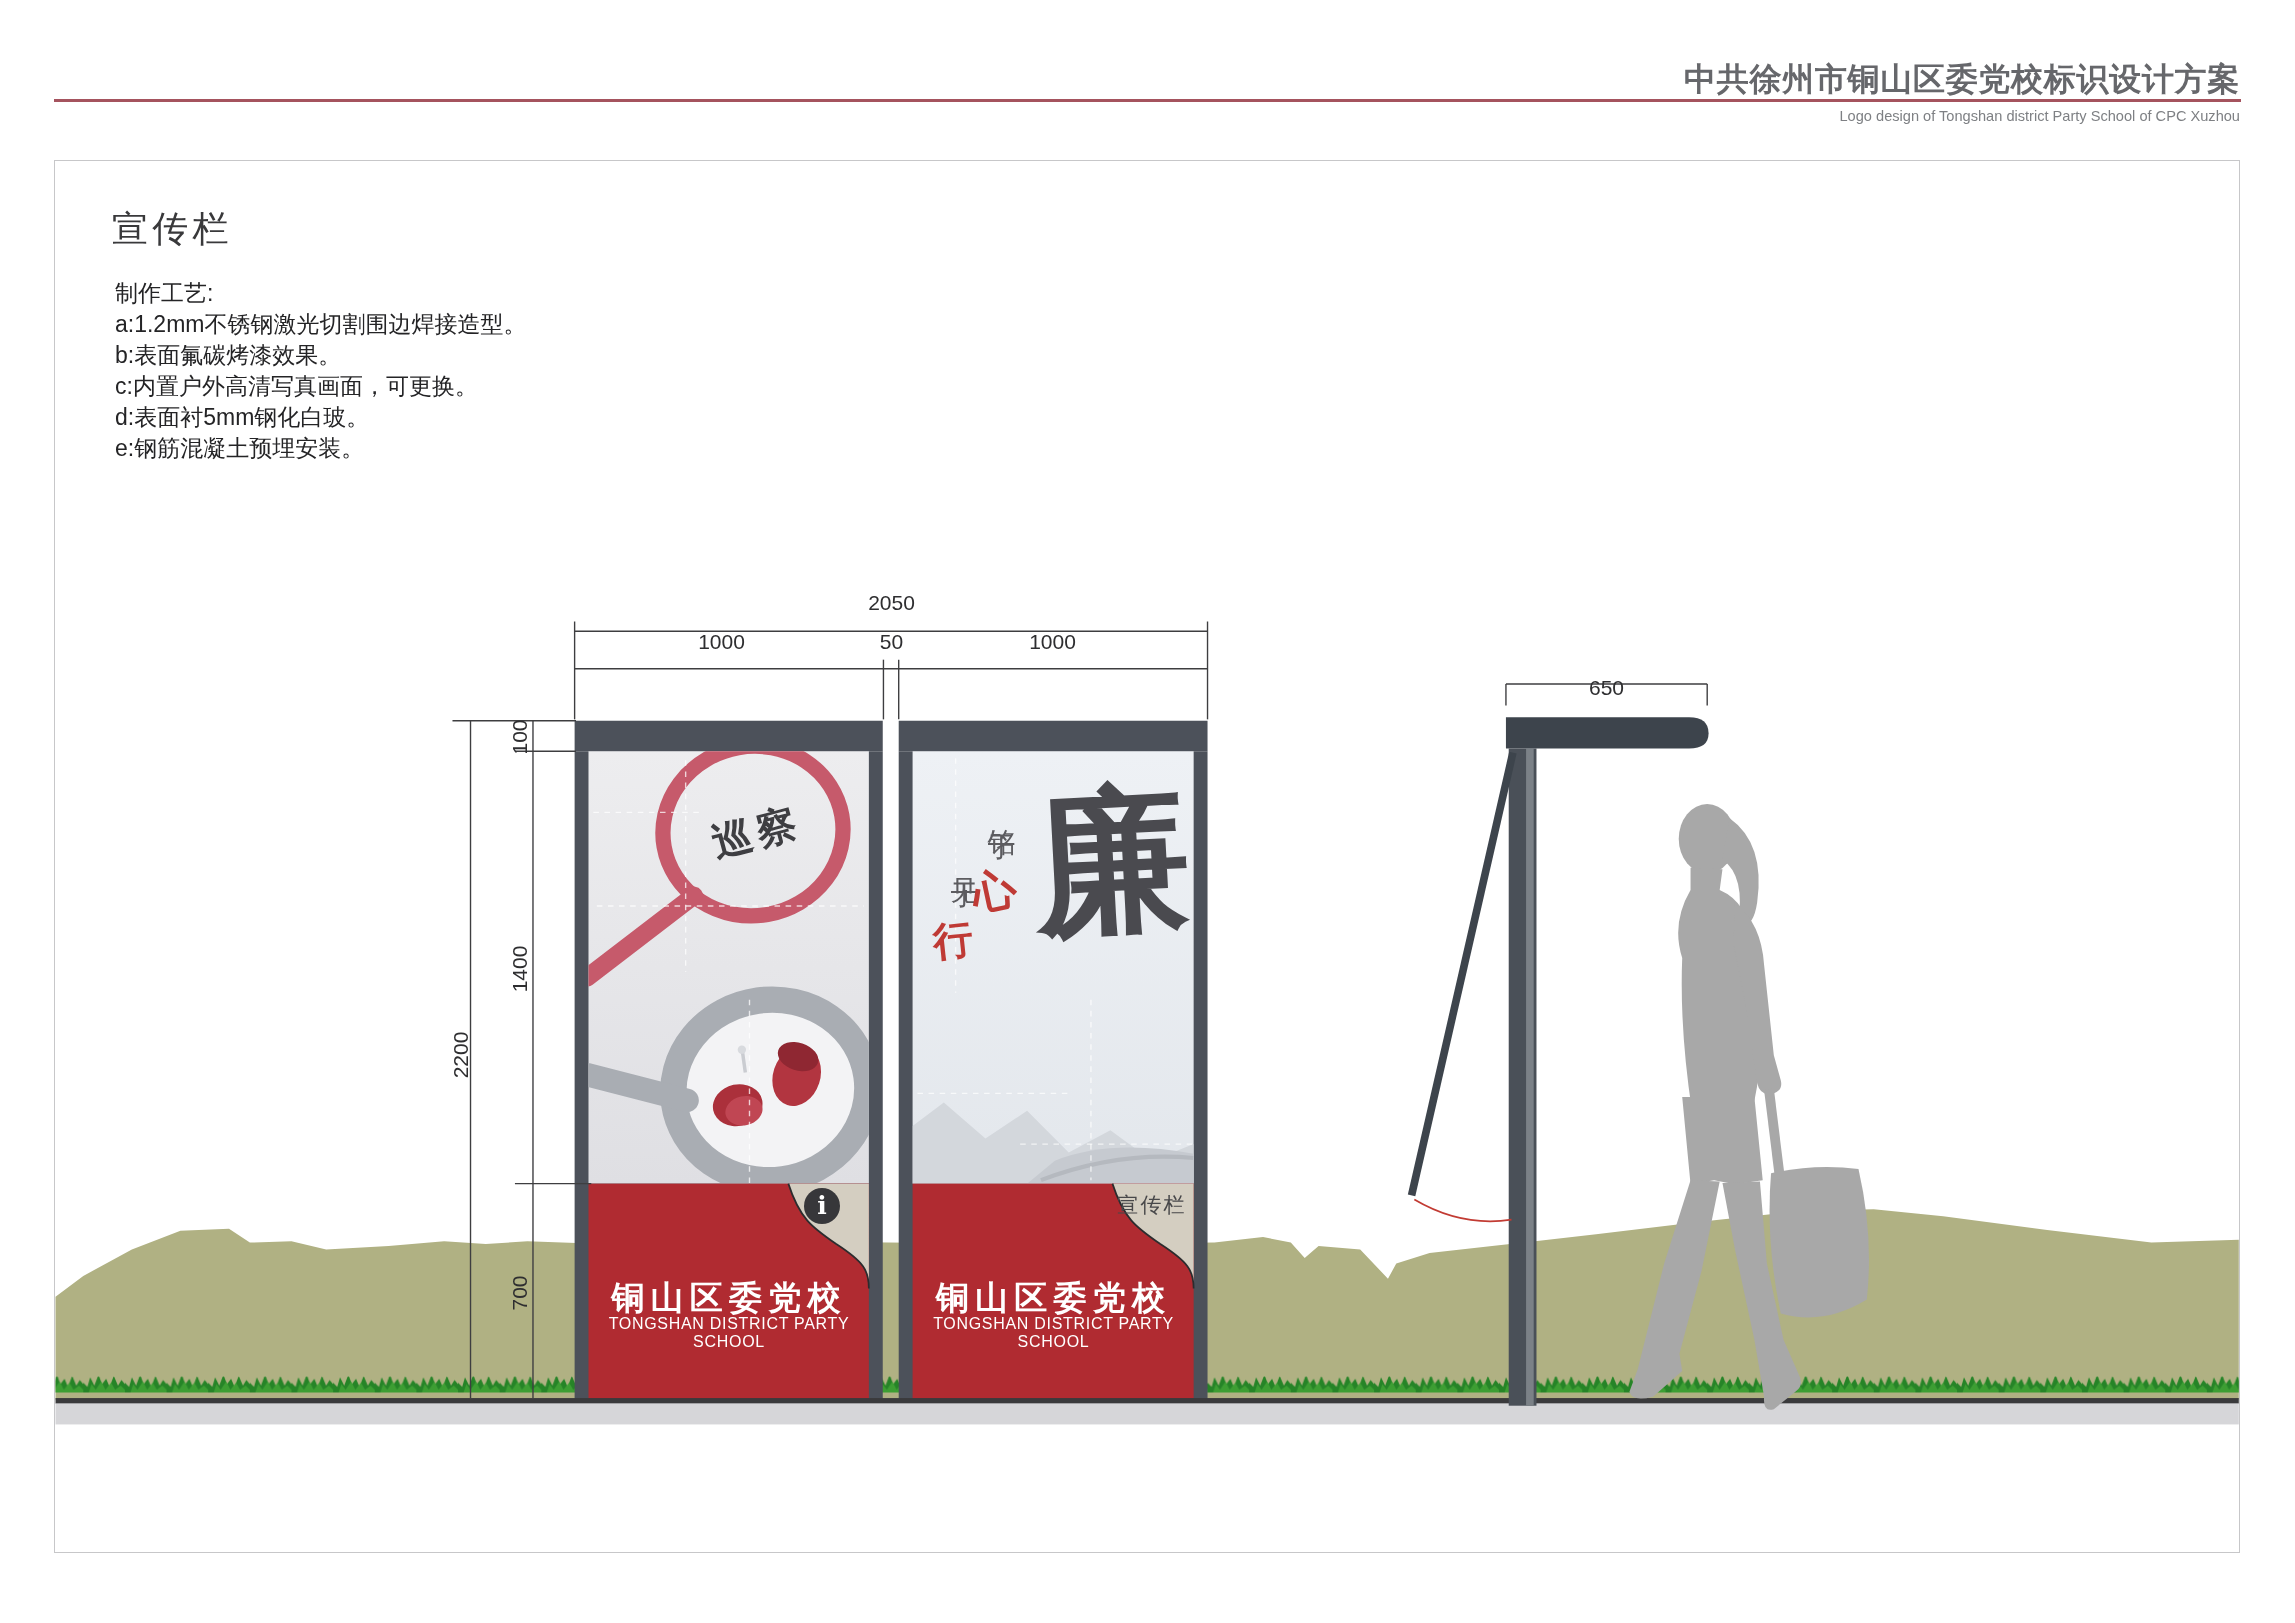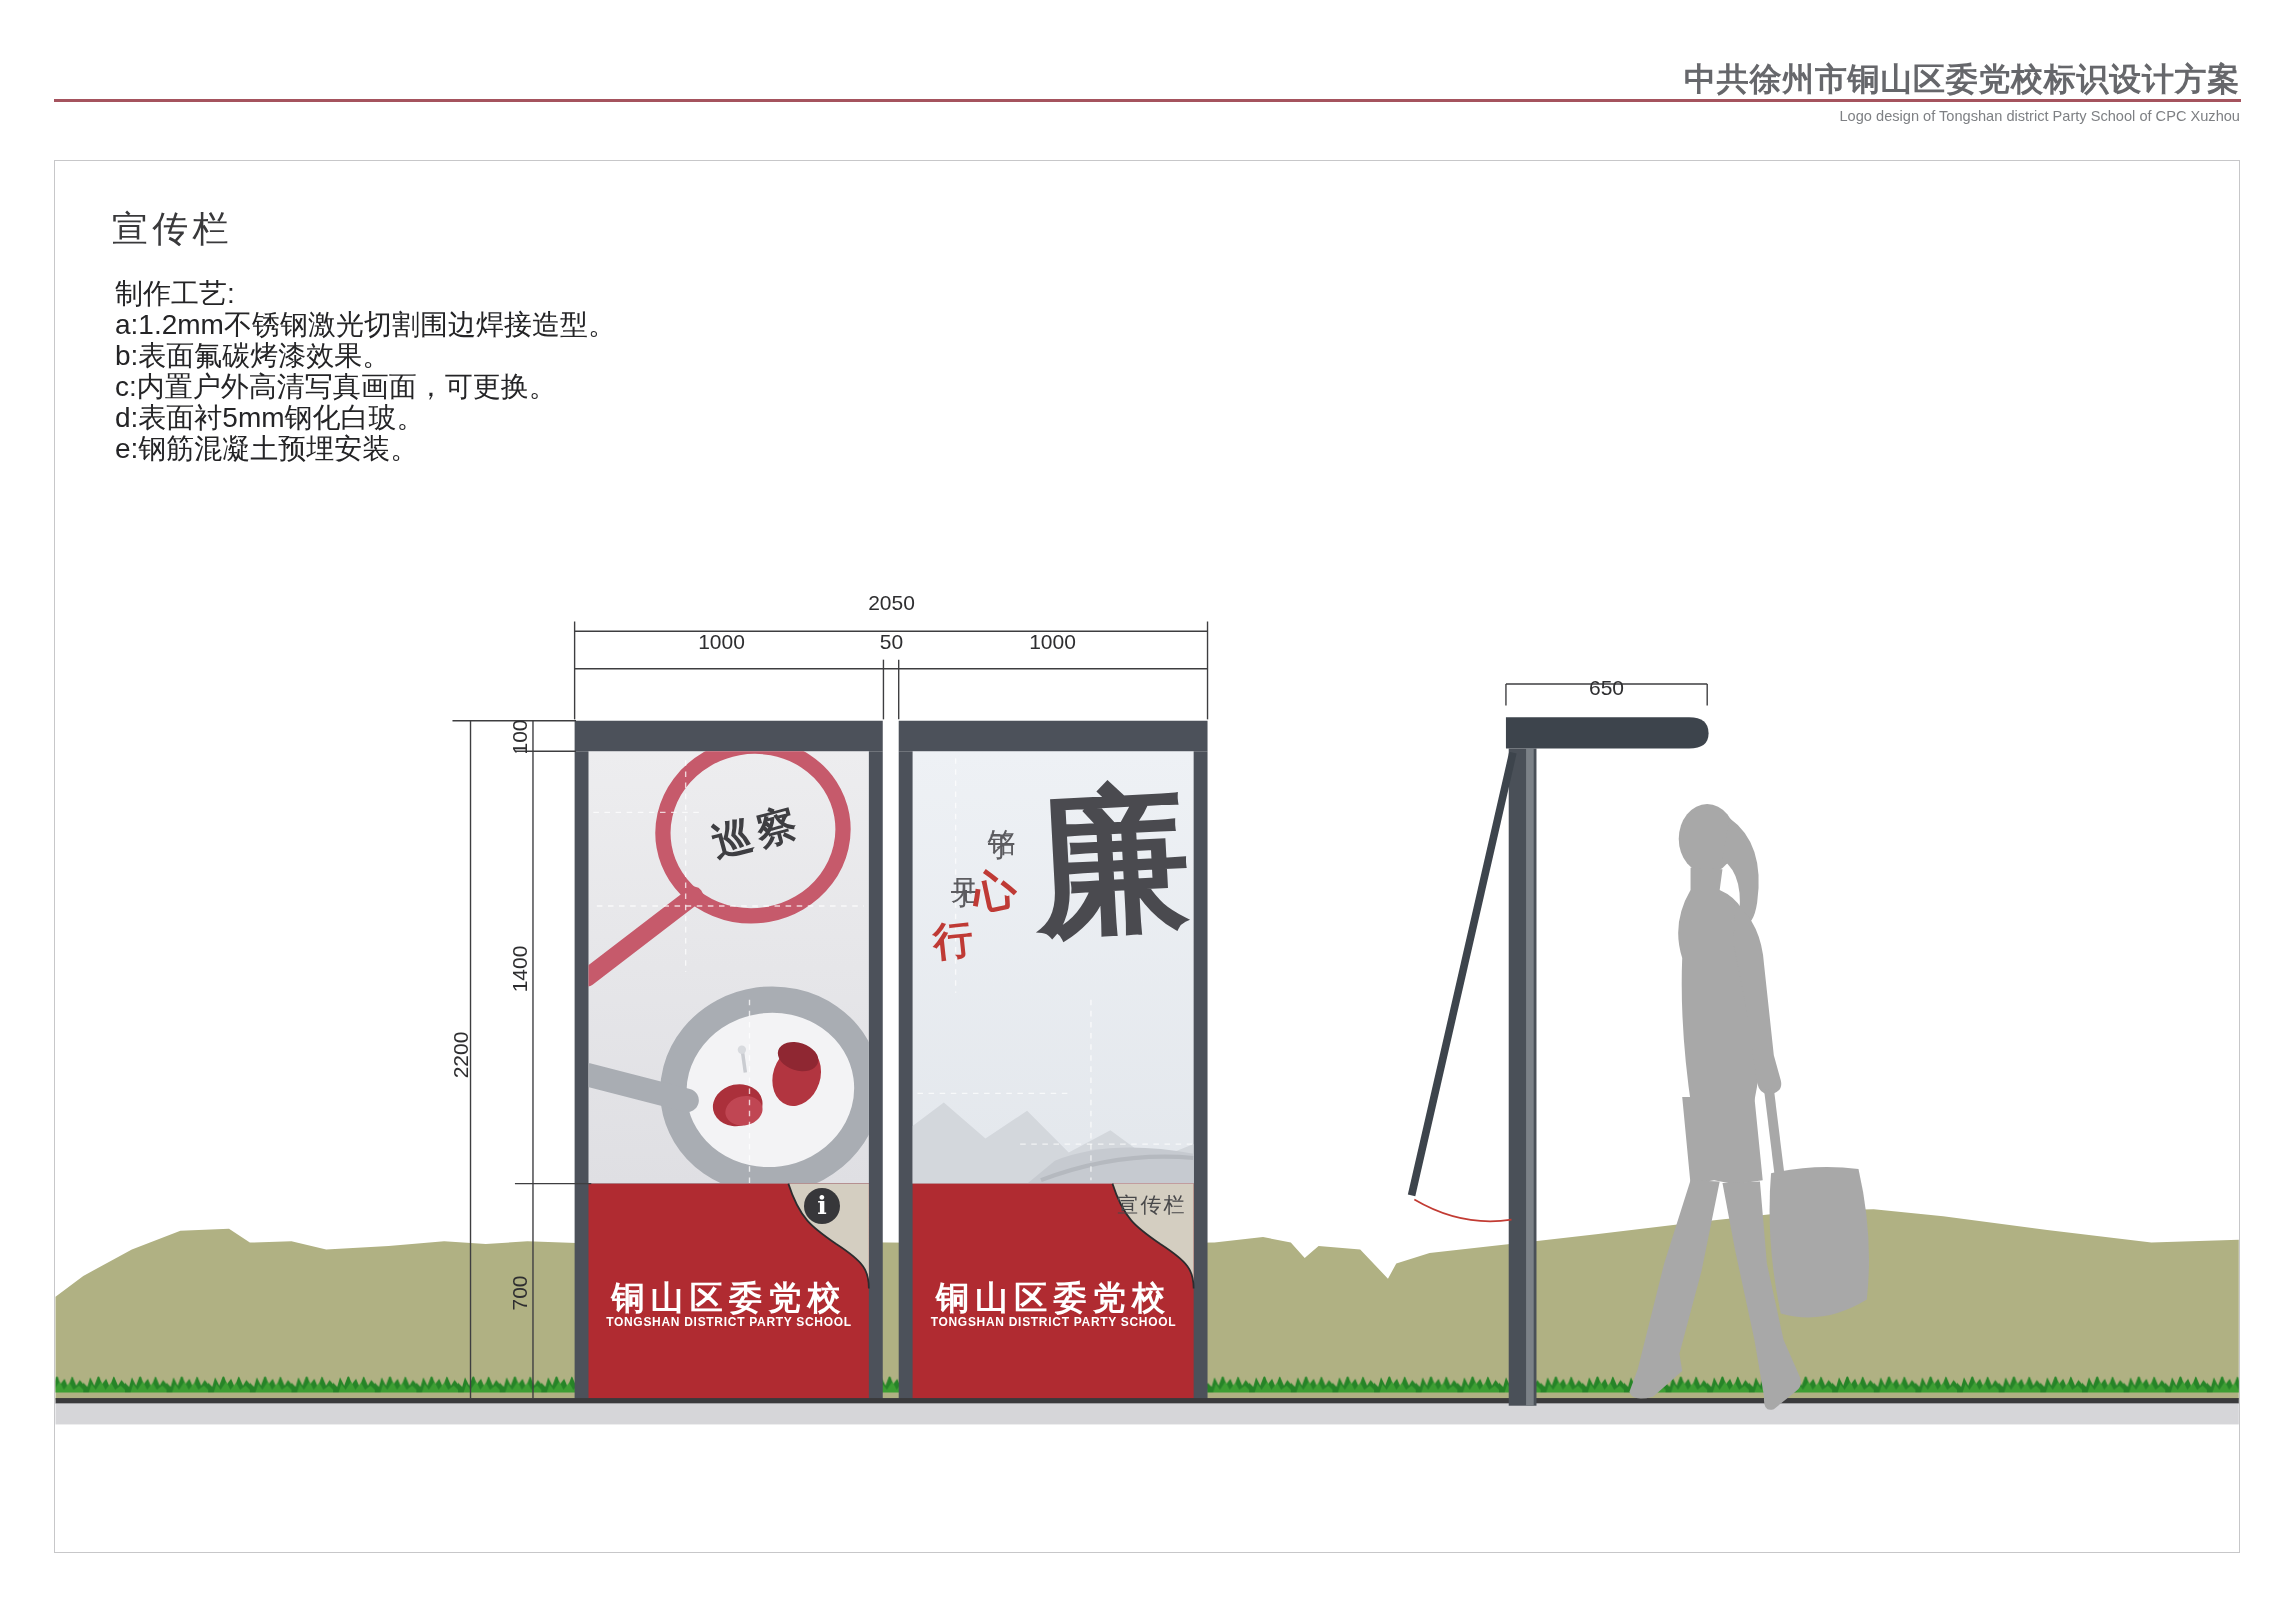--- a/index.html
+++ b/index.html
@@ -5,27 +5,27 @@
   html,body{margin:0;padding:0;background:#ffffff;}
   .page{position:relative;width:2295px;height:1624px;background:#ffffff;overflow:hidden;
         font-family:"Liberation Sans","DejaVu Sans",sans-serif;}
   .abs{position:absolute;}
   svg{position:absolute;left:0;top:0;}
   .header-title{right:55px;top:58px;font-size:32px;font-weight:bold;color:#66676b;letter-spacing:0.7px;text-align:right;}
   .red-rule{left:54px;top:99px;width:2187px;height:2.8px;background:#a5535e;}
   .header-sub{right:55px;top:108px;font-size:14.6px;font-weight:normal;color:#7e8084;}
   .frame{left:54px;top:160px;width:2184px;height:1391px;border:1.4px solid #c7c7c9;}
   .page-title{left:112px;top:205px;font-size:36px;color:#39393b;letter-spacing:4.2px;}
-  .process{left:115px;top:278px;font-size:28px;color:#242426;line-height:31px;}
+  .process{left:115px;top:278px;font-size:23px;color:#242426;line-height:31px;}
   .dim{font-size:21px;color:#2e2e30;text-align:center;}
   .dim-v{transform:rotate(-90deg);}
   .calligraphy{font-family:"DejaVu Serif","Liberation Serif",serif;font-weight:bold;}
   .vtext{writing-mode:vertical-rl;text-orientation:upright;}
   .base-cn{width:280px;text-align:center;font-size:33px;font-weight:bold;color:#ffffff;letter-spacing:6.2px;}
-  .base-en{width:280px;text-align:center;font-size:12px;font-weight:bold;color:#ffffff;letter-spacing:0.7px;}
+  .base-en{width:280px;text-align:center;font-size:16px;font-weight:normal;color:#ffffff;letter-spacing:0.7px;}
   .info-badge{left:804px;top:1188px;width:36px;height:36px;border-radius:50%;background:#37373a;
               color:#ffffff;text-align:center;line-height:36px;font-size:25px;
               font-family:"DejaVu Serif",serif;font-weight:bold;}
   .corner-label{left:1109px;top:1191px;width:86px;text-align:center;font-size:21px;color:#48484a;letter-spacing:2.1px;}
   .footer{right:55px;top:1559px;display:flex;align-items:center;gap:12.5px;}
   .footer .lbl{font-size:20px;color:#9b9b9d;letter-spacing:1.4px;}
   .footer .ic{width:22px;height:22px;border-radius:50%;background:#909092;color:#ffffff;
               text-align:center;line-height:22px;font-size:13px;}
 </style>
 </head>

